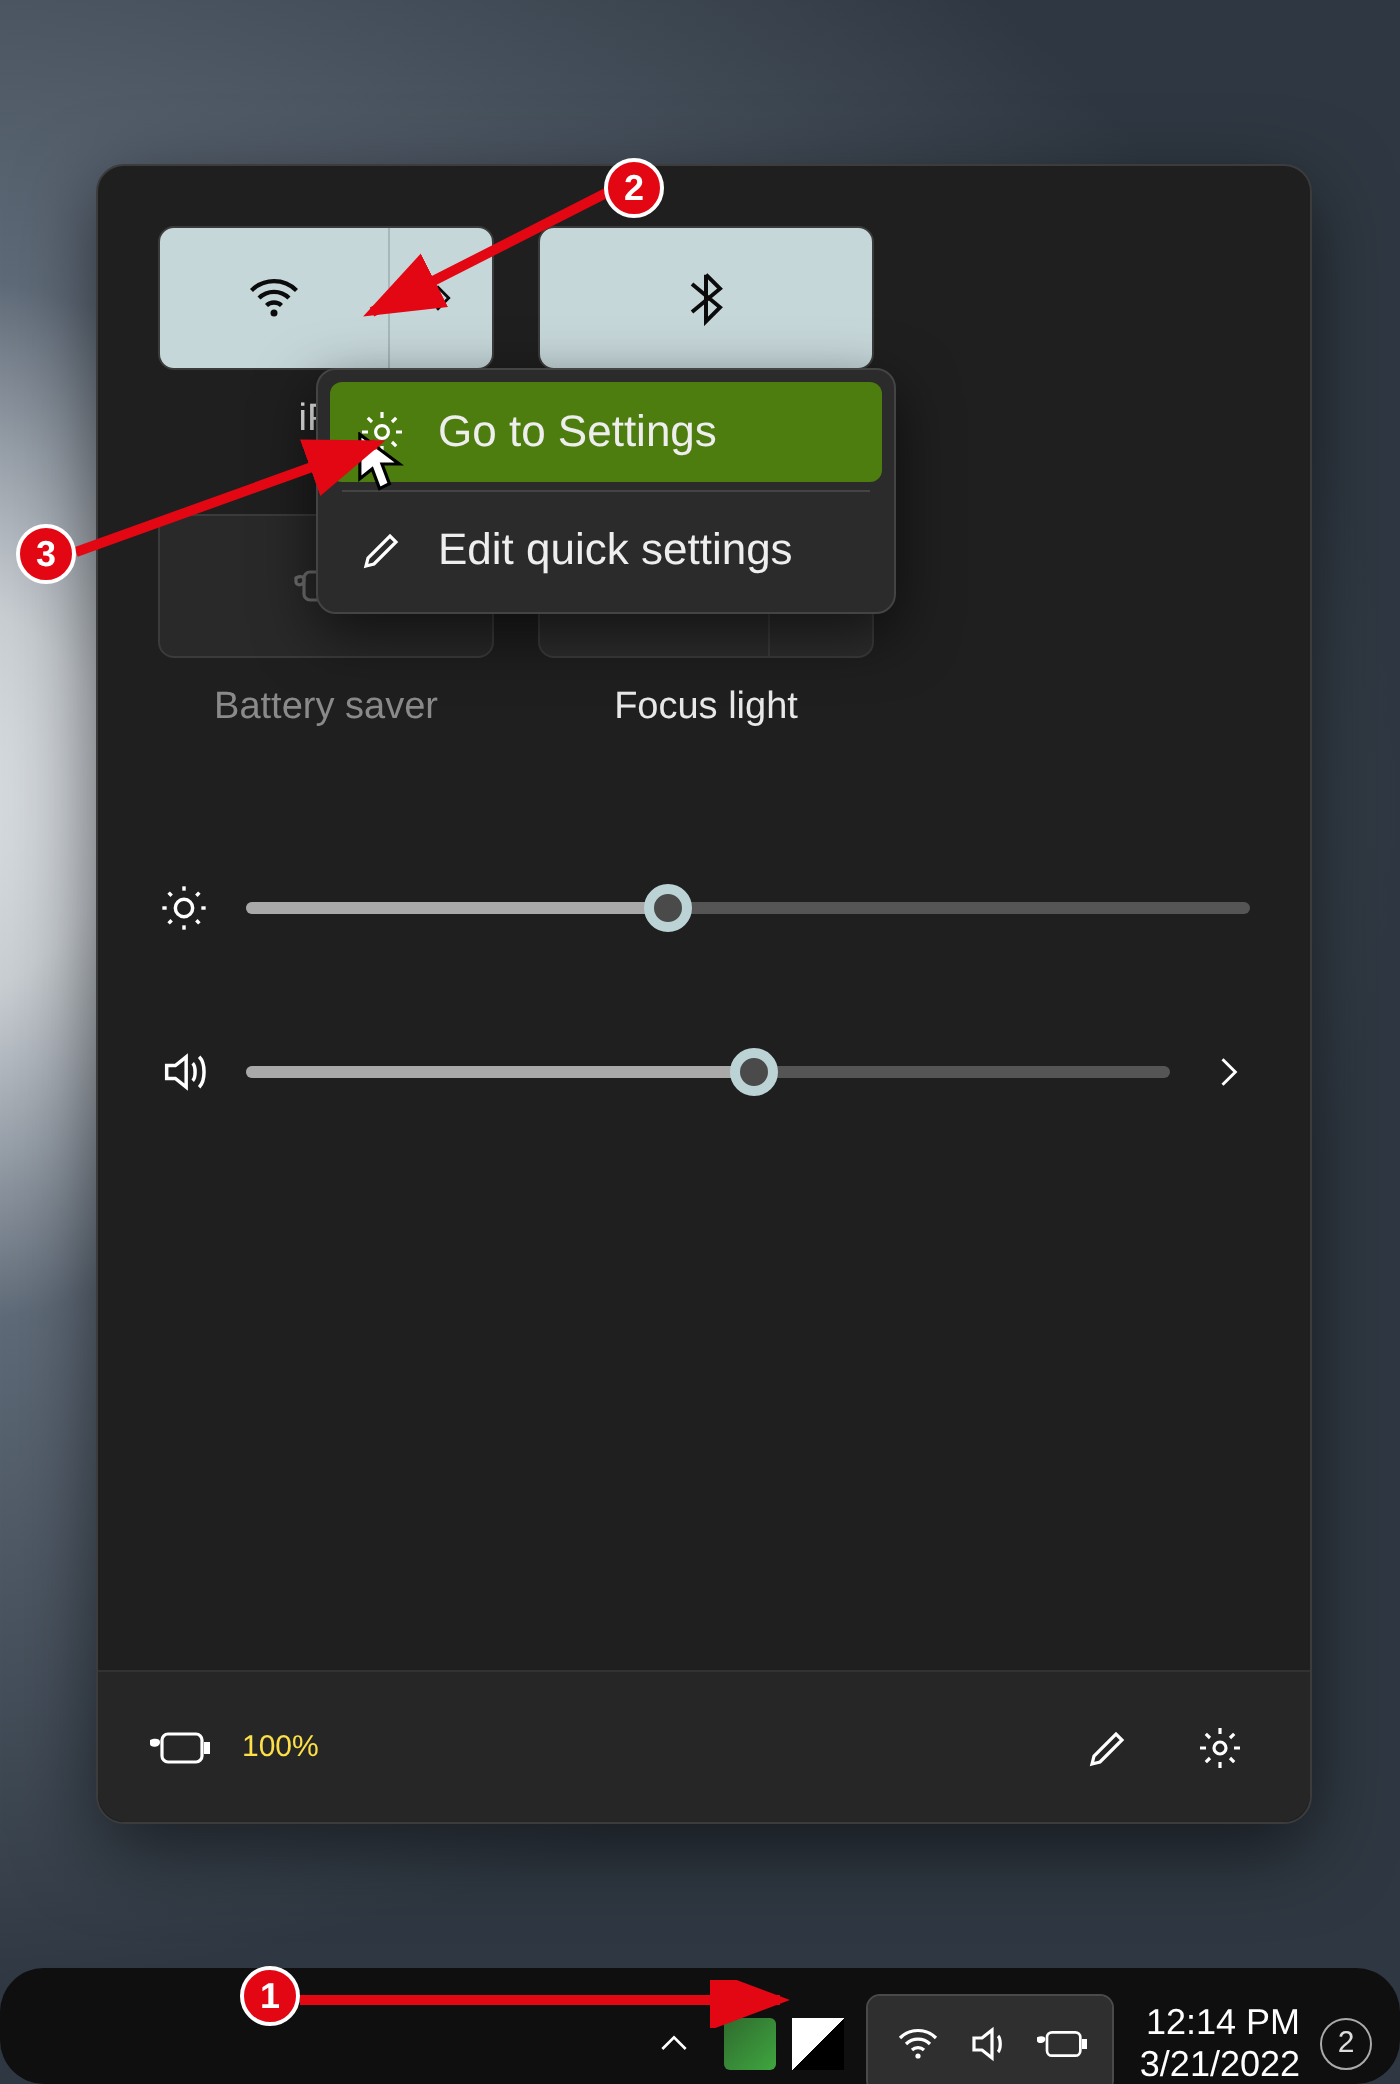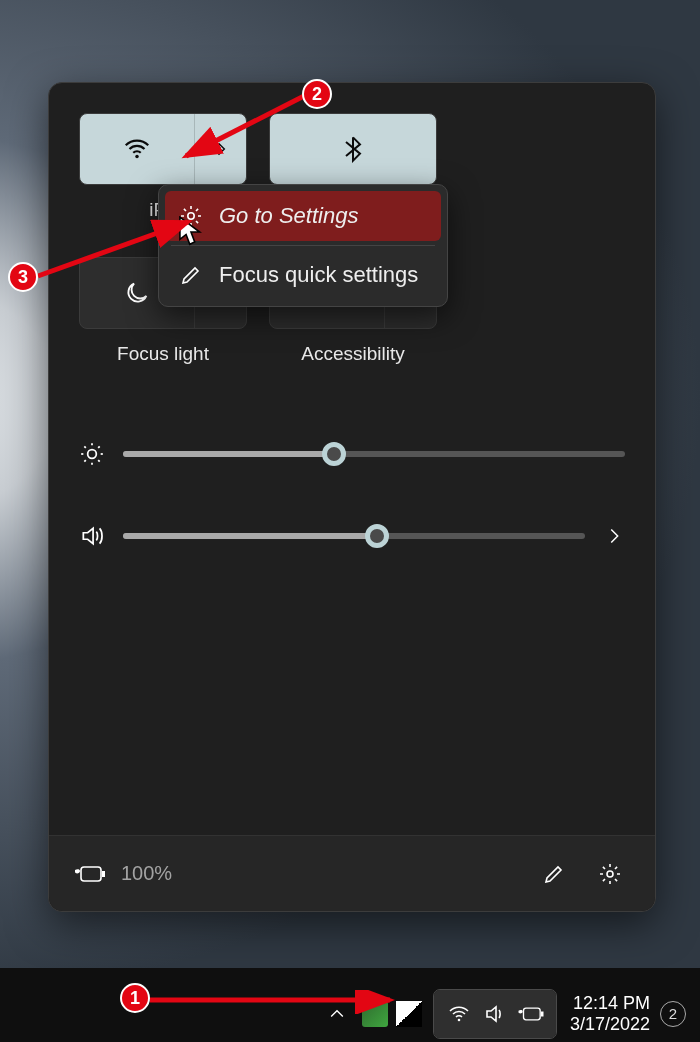--- a/index.html
+++ b/index.html
@@ -66,59 +66,59 @@
   .panel-footer {
     margin-top:auto; height:76px;
     border-top:1px solid #323232;
     background:#262626;
     border-bottom-left-radius:14px; border-bottom-right-radius:14px;
     display:flex; align-items:center; padding:0 24px;
     gap:14px;
   }
   .footer-spacer { flex:1; }
   .footer-btn { width:42px; height:42px; display:flex; align-items:center; justify-content:center; border-radius:6px; cursor:pointer; }
-  .batt-text { font-size:20px; color:#a3a3a3; }
+  .batt-text { font-size:15px; color:#fde047; }
 
   
   .ctx {
     position:absolute;
     left:158px; top:184px;
     width:290px;
     background:#2b2b2b;
     border:1px solid #444;
     border-radius:10px;
     box-shadow:0 10px 30px rgba(0,0,0,.6);
     padding:6px;
     z-index:20;
   }
   .ctx-item {
     display:flex; align-items:center; gap:16px;
     padding:12px 14px; border-radius:6px;
     font-size:22px; color:#eee; cursor:pointer;
   }
-  .ctx-item.hovered { background:#7f1d1d;font-style:italic; }
+  .ctx-item.hovered { background:#4d7c0f; }
   .ctx .sep { height:1px; background:#444; margin:4px 6px; }
 
   
   .cursor-svg { position:absolute; left:178px; top:216px; z-index:30; }
 
   
   .anno-num {
     position:absolute; width:30px; height:30px; border-radius:50%;
     background:#e30613; color:#fff; font-weight:bold; font-size:18px;
     display:flex; align-items:center; justify-content:center;
     border:2px solid #fff; z-index:40;
   }
   svg.anno-arrow { position:absolute; z-index:39; pointer-events:none; }
 
   
   .taskbar {
-    position:absolute; left:0; right:0; bottom:0; height:74px;
+    position:absolute; left:0; right:0; bottom:0; height:58px;
     background:#0f0f0f; color:#fff;
-    display:flex; align-items:center; padding:17px 14px 0 0;
+    display:flex; align-items:center; padding:17px 14px 0 0;border-radius:22px;
   }
   .tray-spacer { flex:1; }
   .tray-group {
     display:flex; align-items:center; gap:6px; height:48px;
     padding:0 10px; border-radius:6px;
   }
   .tray-group.selected { background:#2f2f2f; outline:1px solid #4a4a4a; }
   .tray-icon { display:flex; align-items:center; justify-content:center; width:30px; height:30px; }
   .clock { text-align:right; font-size:18px; line-height:1.15; margin:0 10px 0 14px; }
   .notif-badge {
@@ -170,53 +170,47 @@
             </svg>
           </div>
         </div>
         <div class="tile-label"></div>
       </div>
 
     </div>
 
     <div class="row">
 
+      <div class="tile-wrap">
+        <div class="tile disabled">
+          <svg width="34" height="24" viewBox="0 0 34 24">
+            <rect x="6" y="5" width="20" height="14" rx="3" class="ic-dim"></rect>
+              <rect x="27" y="9" width="3" height="6" fill="#6e6e6e"></rect>
+            <path class="ic-dim" d="M2 8c2-1 4-1 4 1 0 3-4 3-4 1v-2z" fill="#6e6e6e" stroke="none"></path>
+          </svg>
+        </div>
+        <div class="tile-label dim">Battery saver</div>
+      </div>
 
       <div class="tile-wrap">
         <div class="tile off">
           <div class="main-icon-area">
             <svg width="28" height="28" viewBox="0 0 24 24">
               <path class="ic" d="M20 14.5A8 8 0 1 1 9.5 4a6.5 6.5 0 0 0 10.5 10.5z"></path>
             </svg>
           </div>
           <div class="split-right">
             <svg width="18" height="18" viewBox="0 0 24 24">
                 <path class="ic" d="M9 5l7 7-7 7"></path>
               </svg>
           </div>
         </div>
         <div class="tile-label">Focus light</div>
       </div>
 
-      <div class="tile-wrap">
-        <div class="tile off">
-          <div class="main-icon-area">
-            <svg width="28" height="28" viewBox="0 0 24 24">
-              <circle cx="12" cy="4" r="2" class="ic"></circle>
-                <path class="ic" d="M4 8l8 2 8-2M12 10v6m0 0l-4 6m4-6l4 6"></path>
-            </svg>
-          </div>
-          <div class="split-right">
-            <svg width="18" height="18" viewBox="0 0 24 24">
-                <path class="ic" d="M9 5l7 7-7 7"></path>
-              </svg>
-          </div>
-        </div>
-        <div class="tile-label">Accessibility</div>
-      </div>
     </div>
 
   </div>
 
   <div class="sliders">
 
     <div class="slider-row">
       <svg width="26" height="26" viewBox="0 0 24 24">
         <circle cx="12" cy="12" r="4" class="ic"></circle>
           <g class="ic">
@@ -280,21 +274,21 @@
       <circle cx="12" cy="12" r="3.2" class="ic"></circle>
         <path class="ic" d="M12 2v3M12 19v3M2 12h3M19 12h3M4.9 4.9l2.1 2.1M17 17l2.1 2.1M4.9 19.1L7 17M17 7l2.1-2.1"></path>
     </svg>
     <span>Go to Settings</span>
   </div>
   <div class="sep"></div>
   <div class="ctx-item">
     <svg width="24" height="24" viewBox="0 0 24 24">
         <path class="ic" d="M4 20l4-1 11-11-3-3L5 16l-1 4z"></path>
       </svg>
-    <span>Focus quick settings</span>
+    <span>Edit quick settings</span>
   </div>
 </div>
 
 <svg class="cursor-svg" width="26" height="32" viewBox="0 0 20 26">
   <path d="M1 1l0 18 5-4 3 8 4-2-3-8 7 0z" fill="#fff" stroke="#000" stroke-width="1.3"></path>
 </svg>
 
 <div class="anno-num" style="left:302px; top:79px;">2</div>
 <div class="anno-num" style="left:8px;  top:262px;">3</div>
 <div class="anno-num" style="left:120px; top:983px;">1</div>
@@ -357,17 +351,17 @@
       <svg width="30" height="20" viewBox="0 0 34 24">
           <rect x="8" y="5" width="20" height="14" rx="3" class="ic" fill="#fff"></rect>
           <rect x="29" y="9" width="3" height="6" fill="#fff"></rect>
           <path d="M2 8c2-1 5-1 5 1 0 3-5 3-5 1v-2z" fill="#fff"></path>
         </svg>
     </span>
   </div>
 
   <div class="clock">
     <div>12:14 PM</div>
-    <div>3/17/2022</div>
+    <div>3/21/2022</div>
   </div>
 
   <div class="notif-badge">2</div>
 </div>
 
 </body></html>

